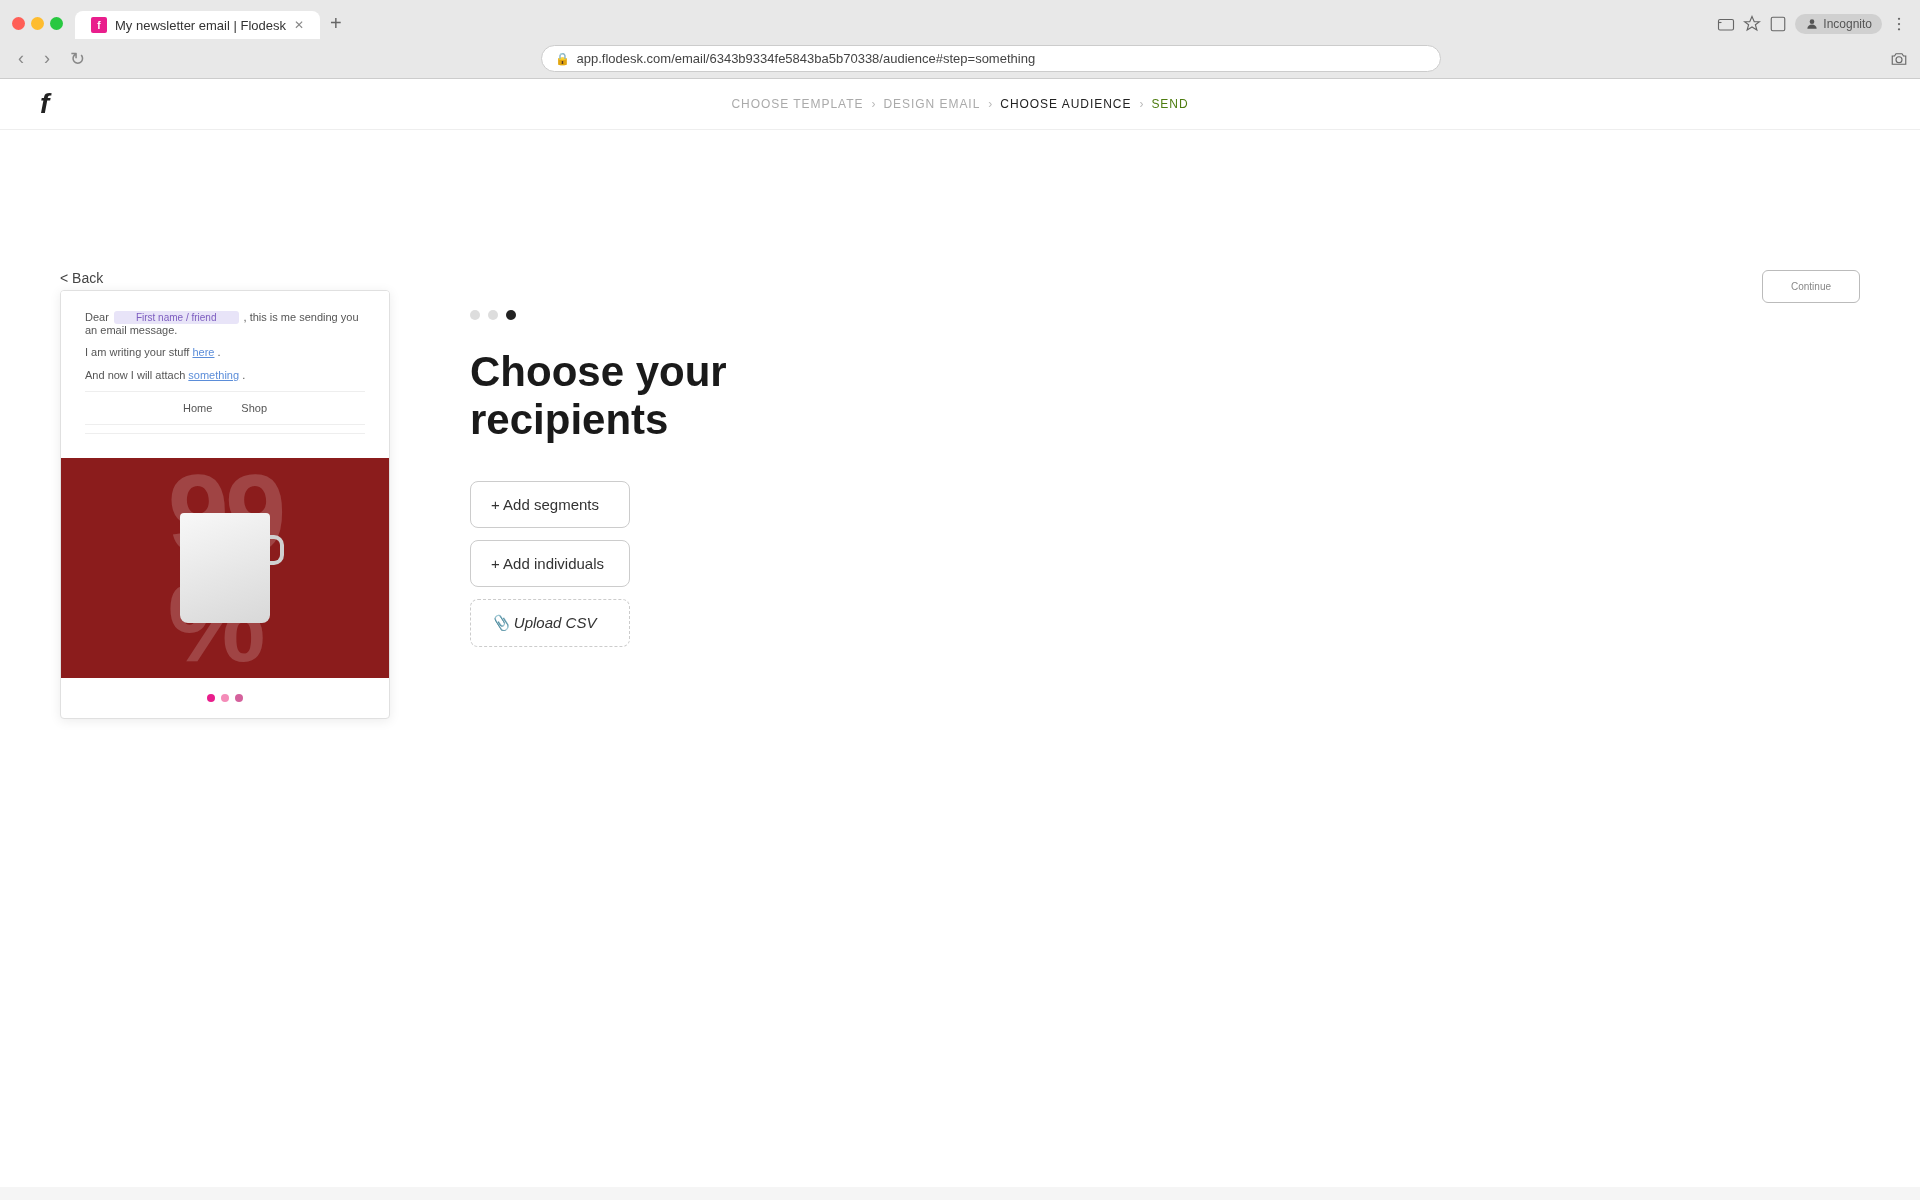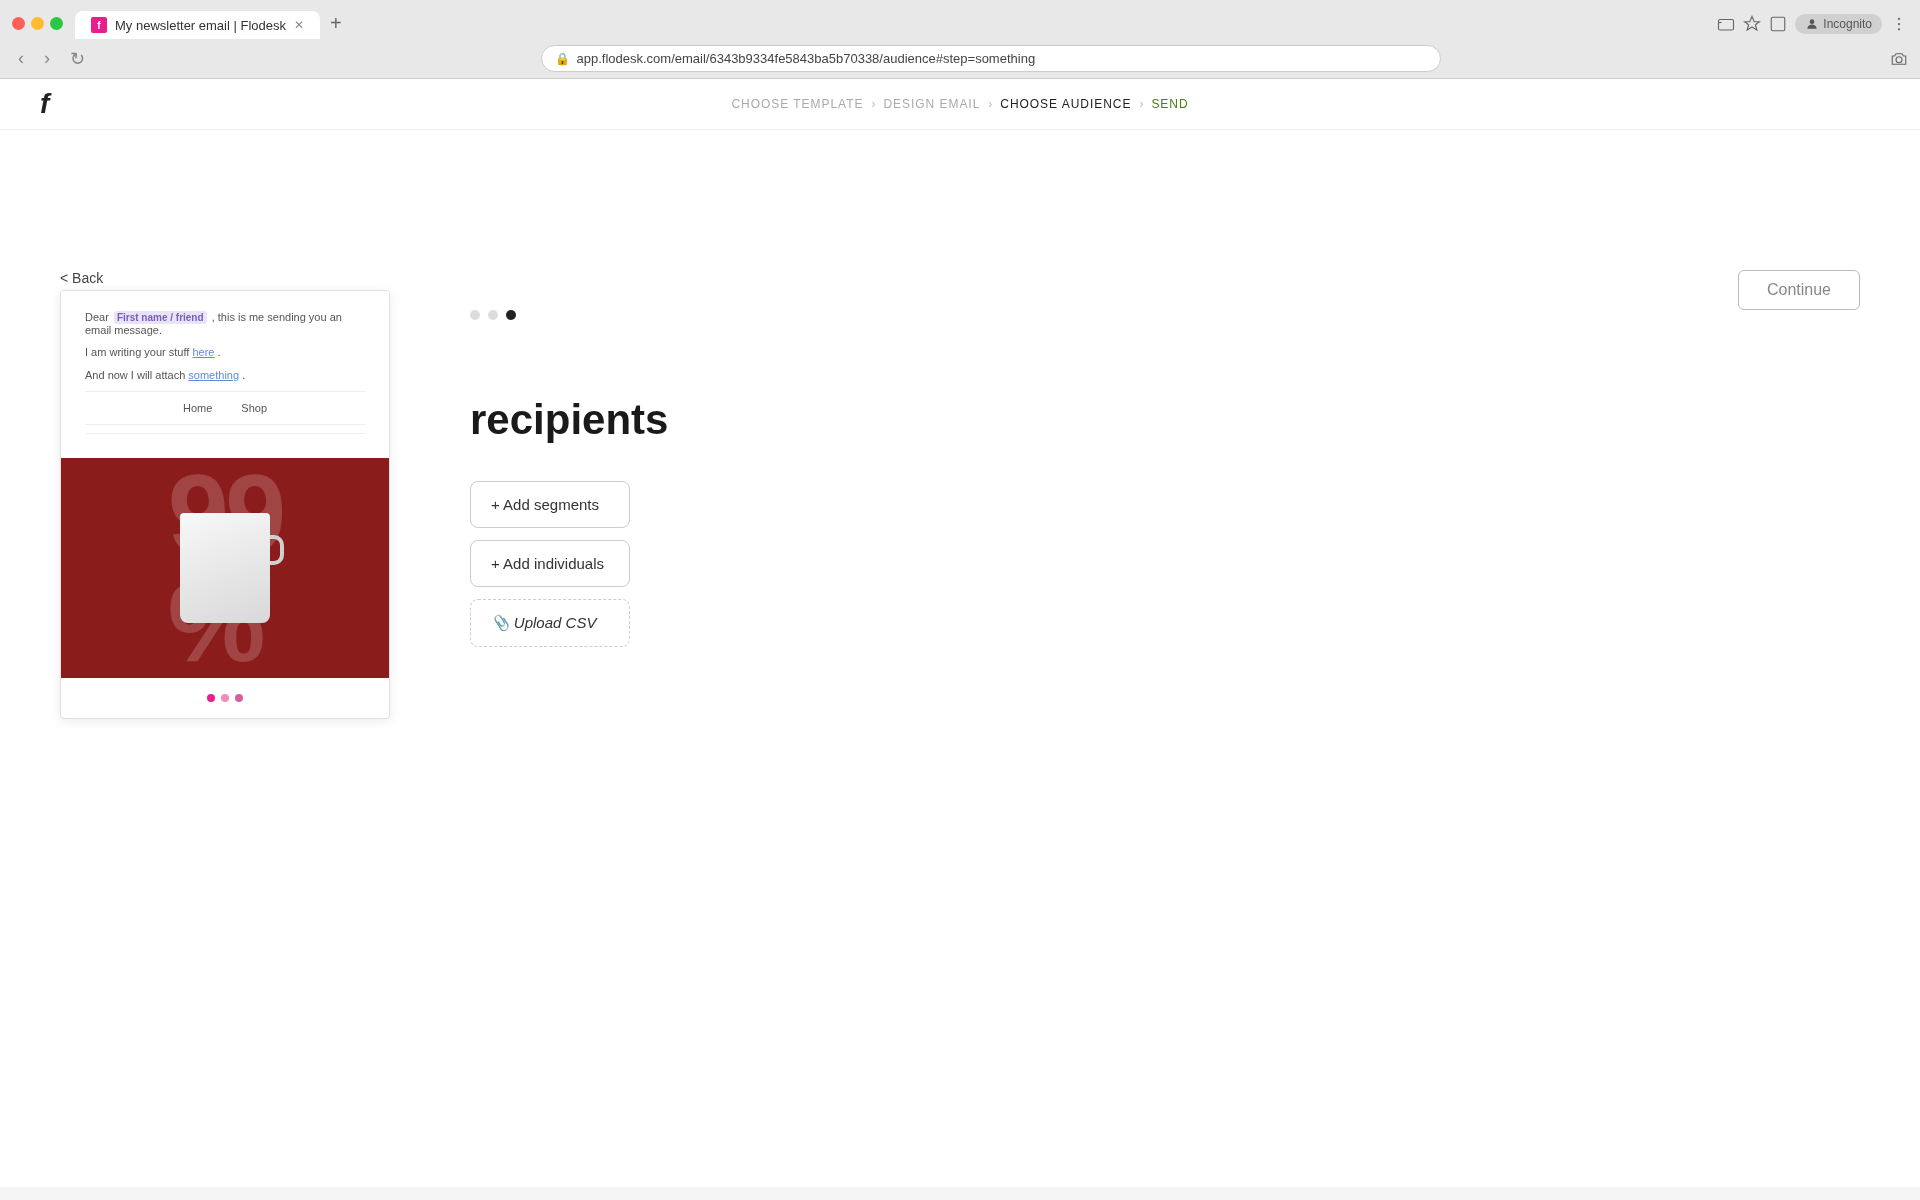--- a/index.html
+++ b/index.html
@@ -37,28 +37,28 @@
     .nav-step.done { color: #aaa; }
     .nav-separator { color: #bbb; font-size: 12px; margin: 0 2px; }
 
     
     .page-content { display: flex; padding: 0 60px; padding-top: 40px; gap: 80px; }
 
     
     .back-btn { position: absolute; left: 60px; top: 140px; font-size: 14px; color: #444; cursor: pointer; background: none; border: none; display: flex; align-items: center; gap: 2px; }
 
     
-    .continue-btn { position: absolute; right: 60px; top: 140px; border: 1.5px solid #bbb; background: #fff; color: #888; font-size: 16px; padding: 10px 28px; border-radius: 6px; cursor: pointer; font-weight: 500; }
+    .continue-btn { position: absolute; right: 60px; top: 140px; border: 1.5px solid #bbb; background: #fff; color: #888; font-size: 10px; padding: 10px 28px; border-radius: 6px; cursor: pointer; font-weight: 500; }
 
     
     .email-preview { width: 330px; flex-shrink: 0; margin-top: 60px; }
     .preview-card { background: #fff; border: 1px solid #e0e0e0; border-radius: 4px; overflow: hidden; box-shadow: 0 2px 12px rgba(0,0,0,0.08); }
     .preview-header { padding: 20px 24px 16px; background: #fff; }
     .preview-salutation { font-size: 11px; color: #555; margin-bottom: 8px; }
-    .preview-tag { display: inline-block; background: #e8e4f8; color: #7c5cbf; font-size: 10px; padding: 1px 3px; border-radius: 3px; margin: 0 2px; font-weight: bold; }
+    .preview-tag { display: inline-block; background: #e8e4f8; color: #7c5cbf; font-size: 10px; padding: 1px 22px; border-radius: 3px; margin: 0 2px; }
     .preview-body-text { font-size: 11px; color: #555; margin-bottom: 6px; line-height: 1.5; }
     .preview-link { color: #5b8dd9; text-decoration: underline; }
     .preview-bold { font-weight: normal; }
     .preview-nav { display: flex; justify-content: center; gap: 29px; font-size: 11px; color: #555; padding: 10px 0; border-top: 1px solid #eee; border-bottom: 1px solid #eee; margin: 8px 0; }
     .preview-image { background: #8b1c1c; width: 100%; height: 220px; position: relative; display: flex; align-items: center; justify-content: center; overflow: hidden; }
     .preview-percent-text { font-size: 72px; font-weight: 900; color: rgba(255,255,255,0.18); line-height: 1; position: absolute; }
     .preview-footer { padding: 16px; display: flex; justify-content: center; gap: 6px; }
     .dot-indicator { width: 8px; height: 8px; border-radius: 50%; }
     .dot-pink { background: #e91e8c; }
     .dot-pink-light { background: #f48cb8; }
@@ -208,21 +208,21 @@
 
     <div class="right-panel">
 
       <div class="carousel-dots">
         <div class="carousel-dot"></div>
         <div class="carousel-dot"></div>
         <div class="carousel-dot active"></div>
       </div>
 
       <h1 class="section-title">
-        <br>
+        <span>Choose your</span><br>
         <span>recipients</span>
       </h1>
 
       <div class="action-buttons">
         <button class="action-btn">+ Add segments</button>
         <button class="action-btn">+ Add individuals</button>
         <button class="action-btn dashed">📎 Upload CSV</button>
       </div>
 
     </div>

